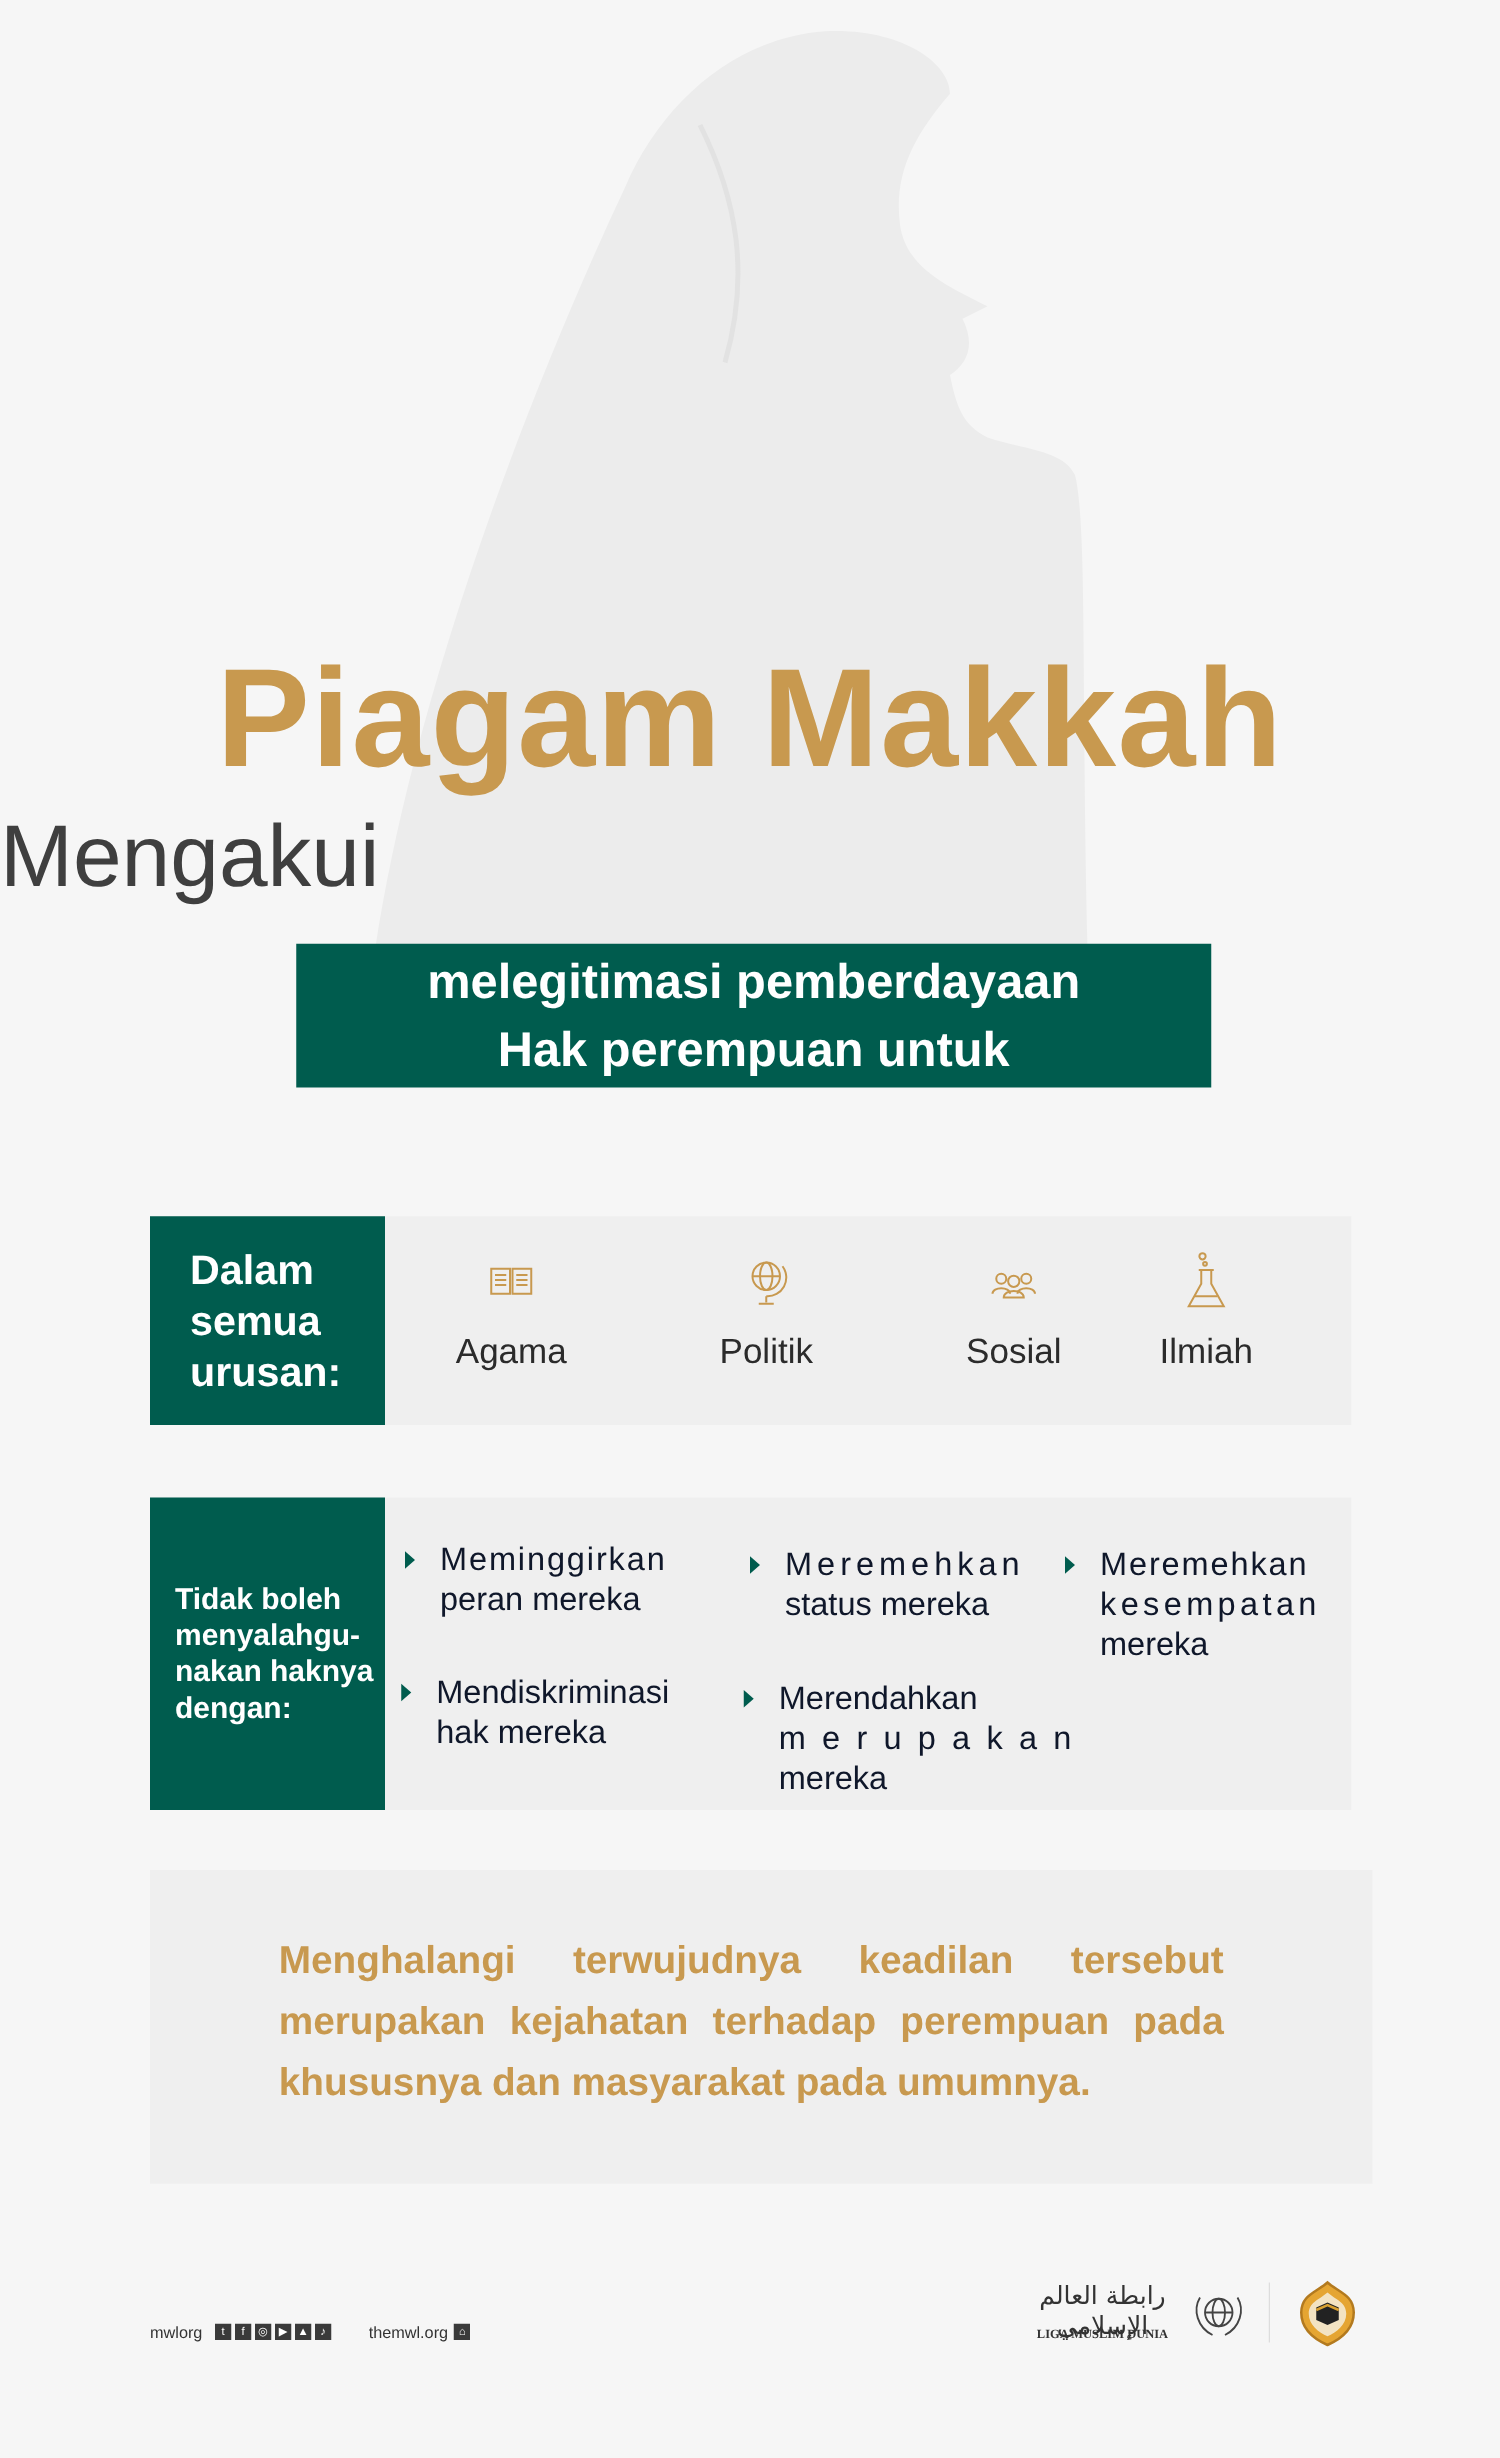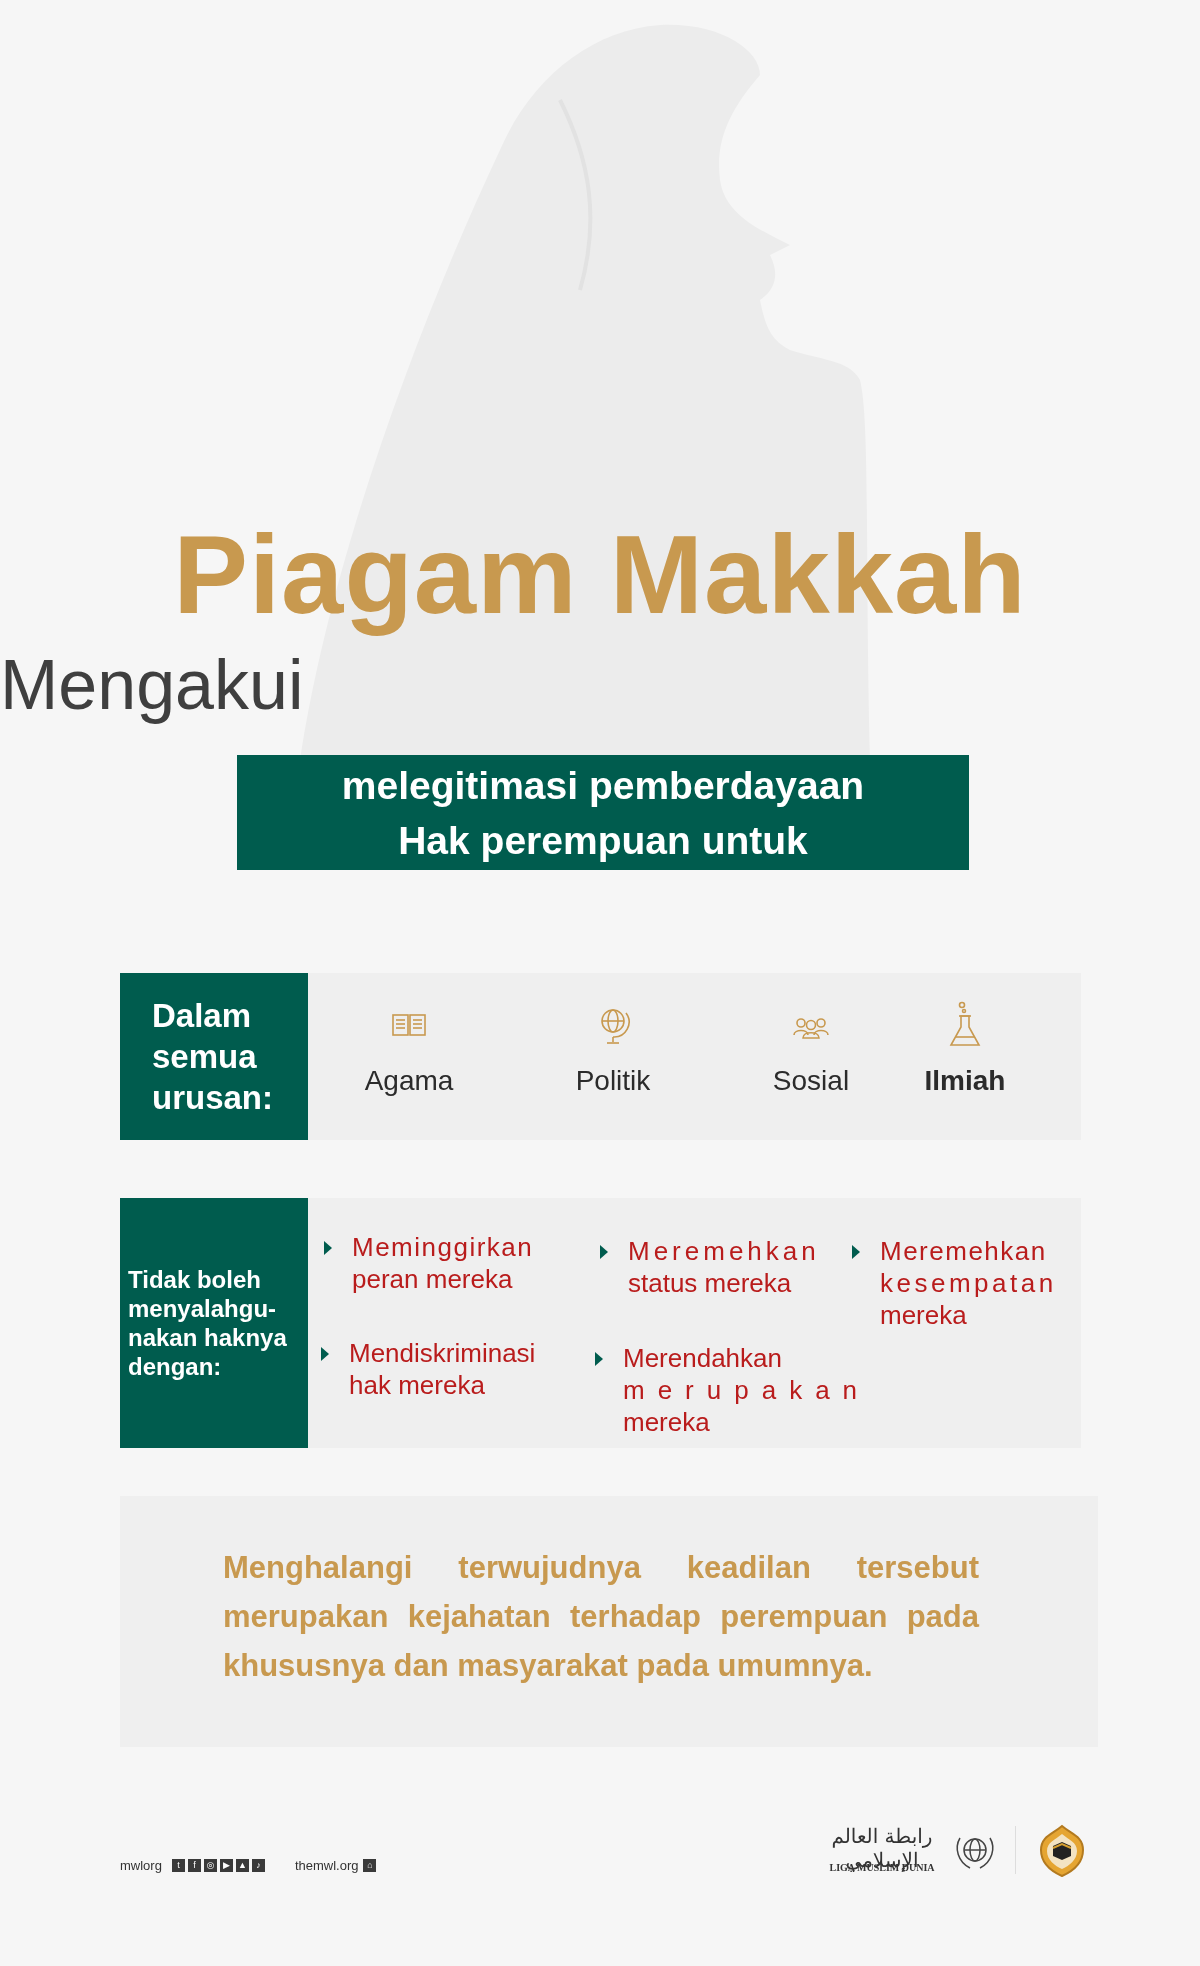--- a/index.html
+++ b/index.html
@@ -6,25 +6,25 @@
   body{width:1200px;height:1966px;background:#f6f6f6;position:relative;overflow:hidden;font-family:"Liberation Sans","DejaVu Sans",sans-serif;}
   .silhouette{position:absolute;left:0;top:0;width:1200px;height:760px;}
   .title{position:absolute;left:0;width:1200px;text-align:center;top:515px;font-size:112px;font-weight:bold;color:#c8994f;letter-spacing:1px;line-height:120px;}
   .subtitle{position:absolute;left:0;width:1200px;top:645px;font-size:70px;color:#3f3f3f;line-height:80px;}
   .banner{position:absolute;left:237px;top:755px;width:732px;height:115px;background:#005c4e;color:#fff;text-align:center;font-size:39px;font-weight:bold;line-height:55px;display:flex;flex-direction:column;justify-content:center;}
   .row{position:absolute;left:120px;width:961px;background:#efefef;}
   .row1{top:973px;height:167px;}
   .row2{top:1198px;height:250px;}
   .row .label{position:absolute;left:0;top:0;width:188px;height:100%;background:#005c4e;color:#fff;font-weight:bold;box-sizing:border-box;display:flex;align-items:center;}
   .row1 .label{font-size:33px;line-height:41px;padding-left:32px;}
-  .row2 .label{font-size:24px;line-height:29px;padding-left:8px;}
+  .row2 .label{font-size:24px;line-height:29px;padding-left:20px;}
   .cat{position:absolute;top:0;height:167px;width:150px;text-align:center;}
   .cat .ic{position:absolute;top:28px;left:50%;transform:translateX(-50%);width:40px;height:50px;}
   .cat .lbl{position:absolute;top:92px;left:0;width:100%;font-size:28px;color:#2b2b2b;}
-  .item{position:absolute;font-size:26px;color:#b91c1c;line-height:32px;}
+  .item{position:absolute;font-size:26px;color:#0f172a;line-height:32px;}
   .item .tri{position:absolute;left:-28px;top:10px;width:0;height:0;border-left:8px solid #005c4e;border-top:7px solid transparent;border-bottom:7px solid transparent;}
   .quote{position:absolute;left:120px;top:1496px;width:978px;height:251px;background:#efefef;text-decoration:underline;}
   .quote p{position:absolute;left:103px;top:47px;width:756px;margin:0;font-size:31px;font-weight:bold;color:#c8994f;line-height:49px;text-align:justify;}
   .footer{position:absolute;top:1855px;left:120px;font-size:13px;color:#333;display:flex;align-items:center;height:20px;}
   .sq{display:inline-block;width:13px;height:13px;background:#3a3a3a;color:#fff;font-size:9px;text-align:center;line-height:13px;margin-right:3px;}
   .logos{position:absolute;left:818px;top:1818px;width:270px;height:70px;}
 </style>
 </head>
 <body>
 
@@ -83,21 +83,21 @@
           <circle cx="10" cy="22" r="4"></circle>
           <circle cx="30" cy="22" r="4"></circle>
           <circle cx="20" cy="24" r="4.5"></circle>
           <path d="M3 34 C3 28, 17 28, 17 34"></path>
           <path d="M23 34 C23 28, 37 28, 37 34"></path>
           <path d="M12 37 C12 30, 28 30, 28 37 Z"></path>
         </g>
       </svg>
     <div class="lbl">Sosial</div>
   </div>
-  <div class="cat" style="left:770px;font-weight:bold;">
+  <div class="cat" style="left:770px;">
     <svg class="ic" viewBox="0 0 40 50">
         <g fill="none" stroke="#c8994f" stroke-width="1.6">
           <circle cx="17" cy="4" r="2.5"></circle>
           <circle cx="19" cy="10" r="1.5"></circle>
           <path d="M16 15 L16 26 L6 44 L34 44 L24 26 L24 15 Z"></path>
           <line x1="14" y1="15" x2="26" y2="15"></line>
           <line x1="11" y1="36" x2="29" y2="36"></line>
         </g>
       </svg>
     <div class="lbl">Ilmiah</div>

